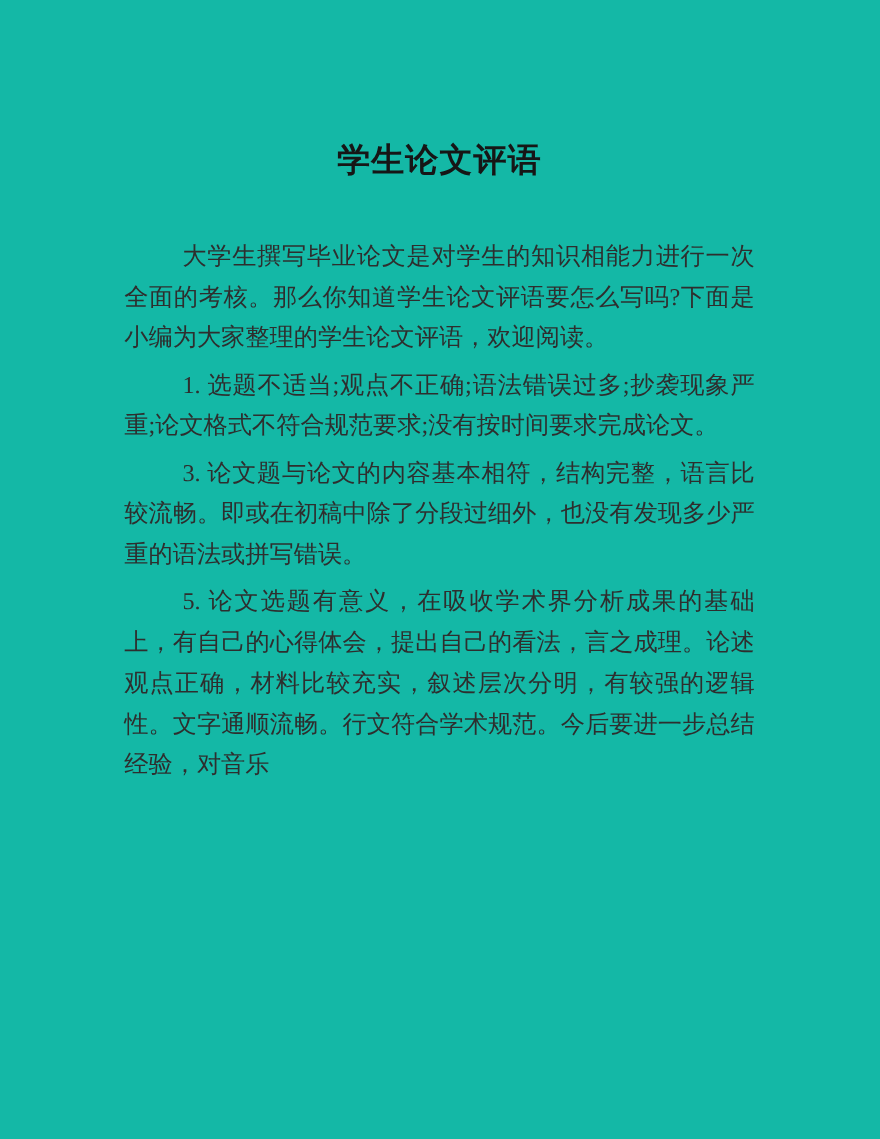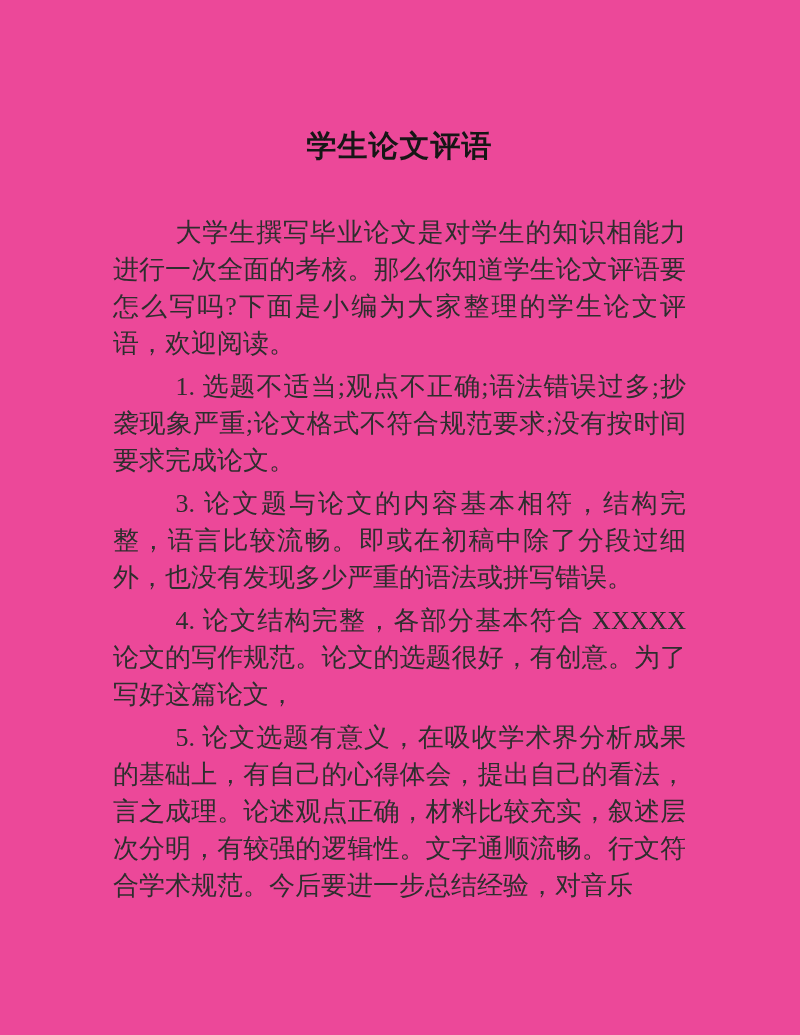--- a/index.html
+++ b/index.html
@@ -11,35 +11,35 @@
     width: 800px;
     height: 1035px;
     overflow: hidden;
     font-family: "Liberation Serif", "DejaVu Serif", serif;
   }
   .page {
     box-sizing: border-box;
     width: 800px;
     height: 1035px;
     padding: 128px 114px 0 113px;
-    background: #ec4899;
+    background: #14b8a6;
   }
   .doc-title {
     margin: 0;
     font-family: "Liberation Sans", "DejaVu Sans", sans-serif;
     font-size: 30px;
     line-height: 36px;
     font-weight: 700;
     text-align: center;
     color: #161616;
     letter-spacing: 1px;
   }
   .doc-body {
     margin-top: 50px;
-    font-size: 26px;
+    font-size: 22px;
     line-height: 37px;
     color: #2e2e2e;
     text-align: justify;
   }
   .para {
     margin: 0 0 6px 0;
     text-indent: 2.4em;
   }
   .para:last-child {
     margin-bottom: 0;
@@ -48,16 +48,15 @@
 </head>
 <body>
 
 <div class="page">
   <h1 class="doc-title">学生论文评语</h1>
 
   <div class="doc-body">
     <p class="para">大学生撰写毕业论文是对学生的知识相能力进行一次全面的考核。那么你知道学生论文评语要怎么写吗?下面是小编为大家整理的学生论文评语，欢迎阅读。</p>
     <p class="para">1. 选题不适当;观点不正确;语法错误过多;抄袭现象严重;论文格式不符合规范要求;没有按时间要求完成论文。</p>
     <p class="para">3. 论文题与论文的内容基本相符，结构完整，语言比较流畅。即或在初稿中除了分段过细外，也没有发现多少严重的语法或拼写错误。</p>
-    <p class="para">4. 论文结构完整，各部分基本符合 XXXXX 论文的写作规范。论文的选题很好，有创意。为了写好这篇论文，</p>
     <p class="para">5. 论文选题有意义，在吸收学术界分析成果的基础上，有自己的心得体会，提出自己的看法，言之成理。论述观点正确，材料比较充实，叙述层次分明，有较强的逻辑性。文字通顺流畅。行文符合学术规范。今后要进一步总结经验，对音乐</p>
   </div>
 </div>
 
 </body></html>

